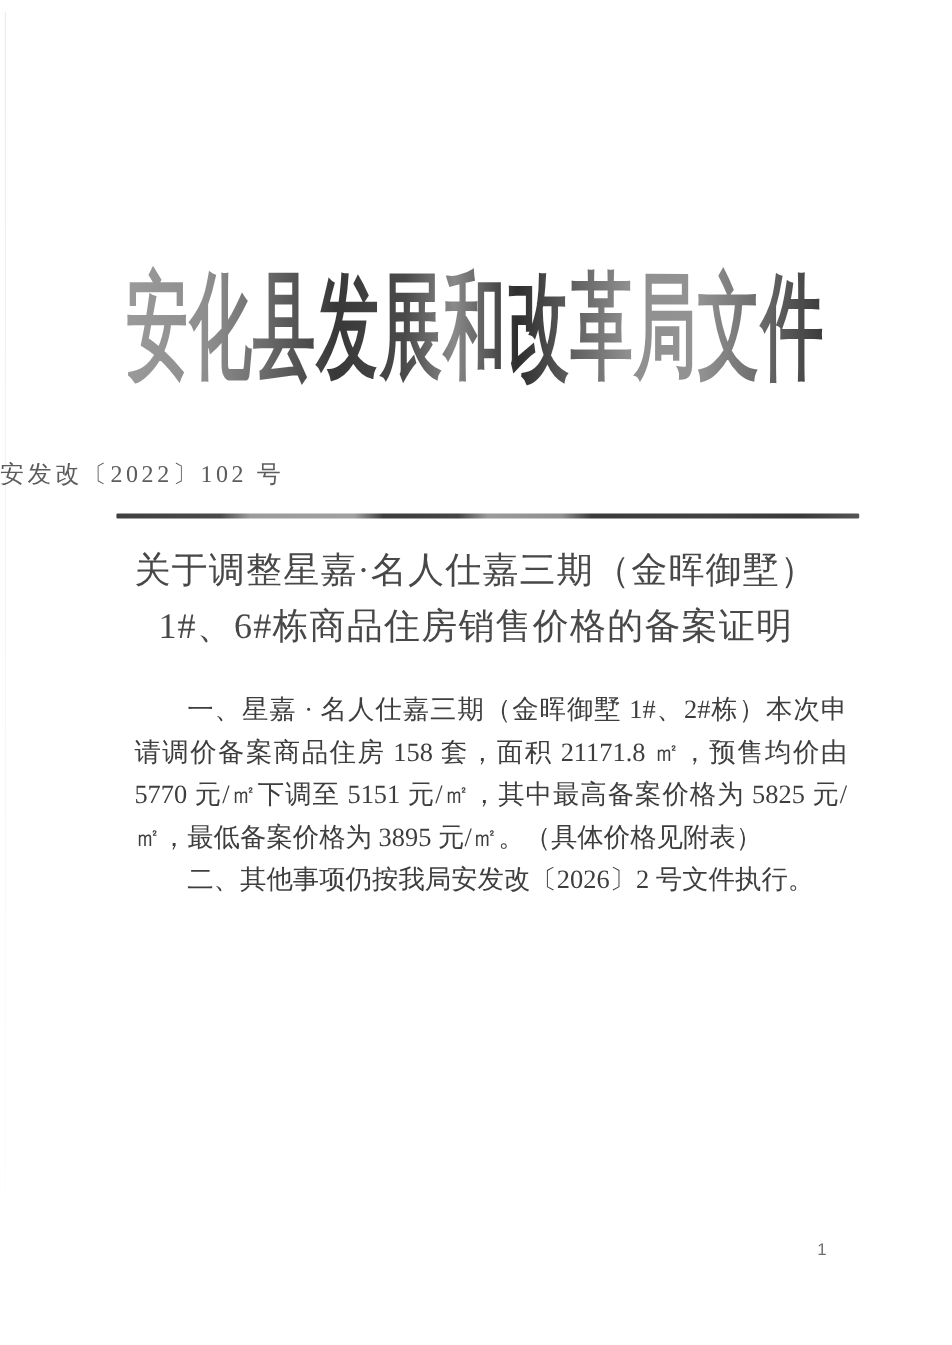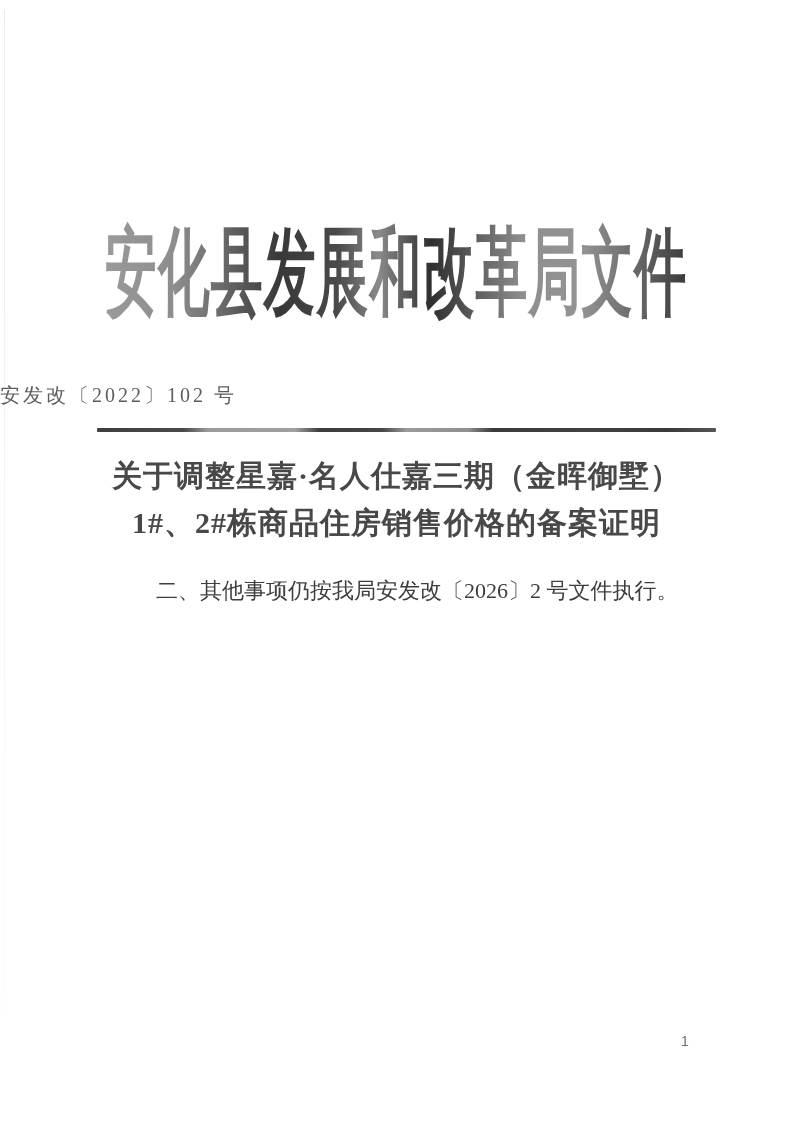--- a/index.html
+++ b/index.html
@@ -80,21 +80,21 @@
   }
 
   
   .doc-title {
     position: absolute;
     top: 452px;
     left: 0;
     width: 793px;
     text-align: center;
     font-size: 30px;
-    font-weight: bold;
+    font-weight: normal;
     line-height: 47px;
     color: #484848;
     letter-spacing: 1px;
   }
 
   
   .body-text {
     position: absolute;
     top: 573px;
     left: 112px;
@@ -131,22 +131,23 @@
   <div class="agency-header">
     <span class="inner">安化县发展和改革局文件</span>
   </div>
 
   <div class="doc-number">安发改〔2022〕102 号</div>
 
   <div class="rule"></div>
 
   <div class="doc-title">
     <div>关于调整星嘉·名人仕嘉三期（金晖御墅）</div>
-    <div>1#、2#栋商品住房销售价格的备案证明</div>
+    <div>1#、6#栋商品住房销售价格的备案证明</div>
   </div>
 
   <div class="body-text">
+    <p class="indent">一、星嘉 · 名人仕嘉三期（金晖御墅 1#、2#栋）本次申请调价备案商品住房 158 套，面积 21171.8 ㎡，预售均价由 5770 元/㎡下调至 5151 元/㎡，其中最高备案价格为 5825 元/㎡，最低备案价格为 3895 元/㎡。（具体价格见附表）</p>
     <p class="indent">二、其他事项仍按我局安发改〔2026〕2 号文件执行。</p>
   </div>
 
   <div class="page-number">1</div>
 
 </div>
 
 </body></html>

